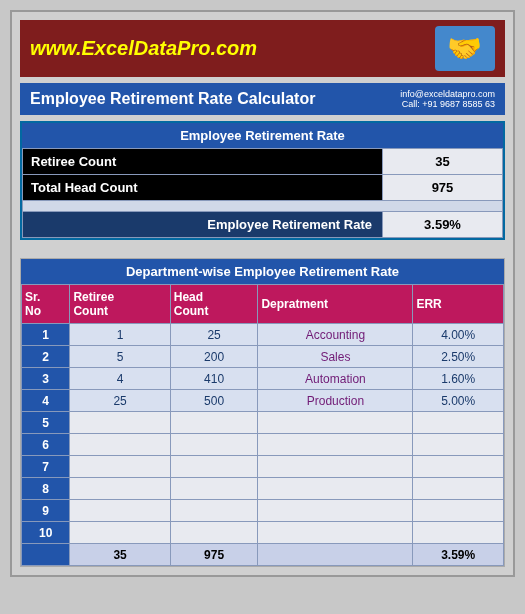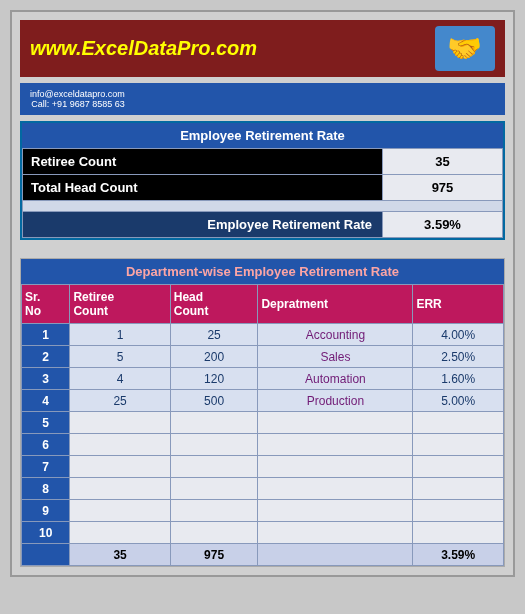--- a/index.html
+++ b/index.html
@@ -123,21 +123,21 @@
       border: 1px solid #8899bb;
     }
 
     
     .dept-section {
       background: #e8eaf0;
       border: 1px solid #aaa;
     }
     .dept-header {
       background: #2255aa;
-      color: #fca5a5;
+      color: #ffffff;
       font-size: 13px;
       font-weight: bold;
       text-align: center;
       padding: 5px;
     }
     .dept-table {
       width: 100%;
       border-collapse: collapse;
     }
     .dept-table th {
@@ -187,20 +187,21 @@
 <div class="container">
 
   <div class="header">
     <span class="header-title">www.ExcelDataPro.com</span>
     <div class="header-logo">
       <span class="handshake-icon">🤝</span>
     </div>
   </div>
 
   <div class="subtitle-bar">
+    <span class="subtitle-text">Employee Retirement Rate Calculator</span>
     <div class="contact-info">
       <div>info@exceldatapro.com</div>
       <div>Call: +91 9687 8585 63</div>
     </div>
   </div>
 
   <div class="section">
     <div class="section-header">Employee Retirement Rate</div>
     <table class="rate-table">
       <tbody>
@@ -246,21 +247,21 @@
           <tr>
       <td class="sr-cell">2</td>
       <td class="data-cell">5</td>
       <td class="data-cell">200</td>
       <td class="dept-name-cell">Sales</td>
       <td class="data-cell">2.50%</td>
     </tr>
           <tr>
       <td class="sr-cell">3</td>
       <td class="data-cell">4</td>
-      <td class="data-cell">120</td>
+      <td class="data-cell">410</td>
       <td class="dept-name-cell">Automation</td>
       <td class="data-cell">1.60%</td>
     </tr>
           <tr>
       <td class="sr-cell">4</td>
       <td class="data-cell">25</td>
       <td class="data-cell">500</td>
       <td class="dept-name-cell">Production</td>
       <td class="data-cell">5.00%</td>
     </tr>

